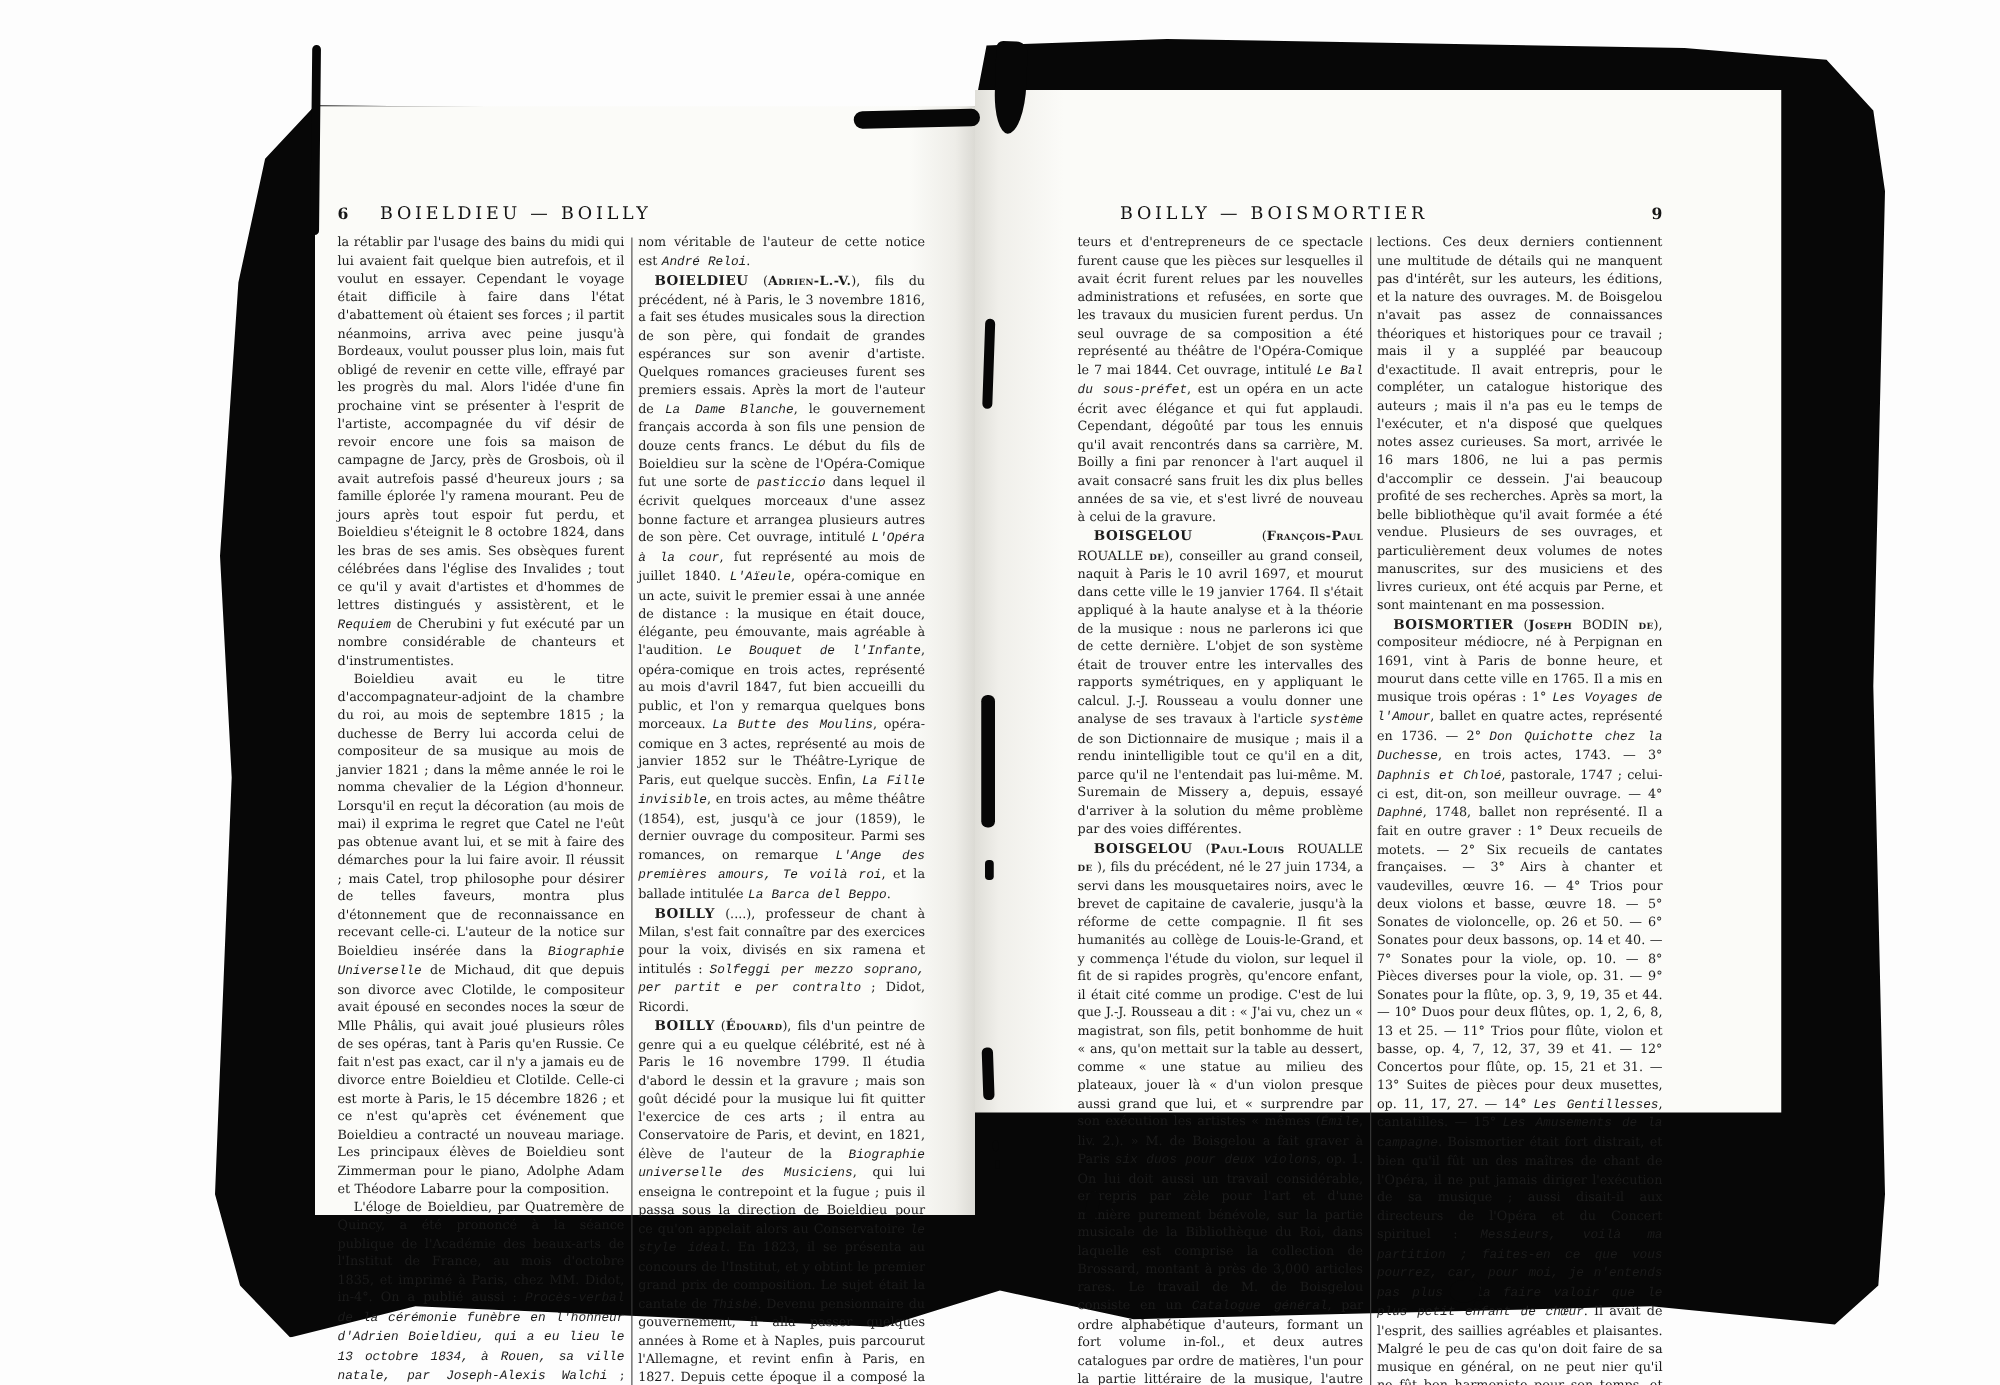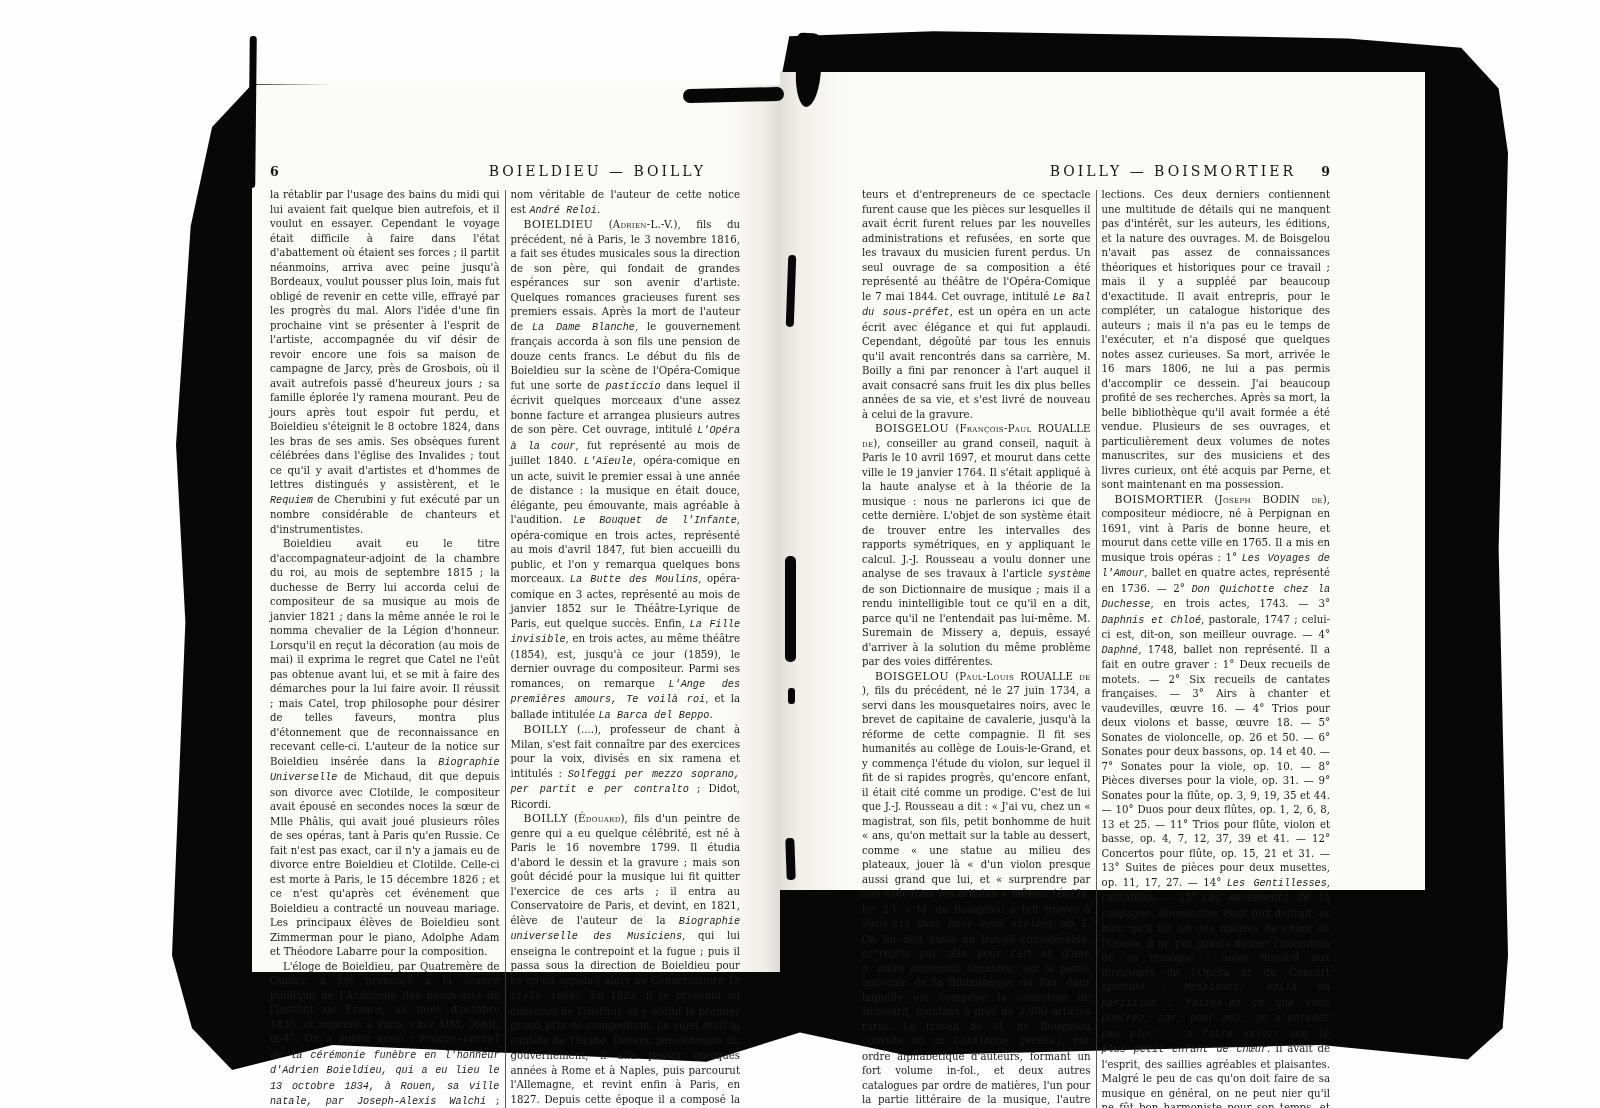--- a/index.html
+++ b/index.html
@@ -23,32 +23,32 @@
     padding:78px 40px 0 18px;
   }
   .page-right{
     left:780px;top:72px;width:645px;height:818px;
     background:linear-gradient(to right,#dfded8 0%,#f0efea 3%,#fbfbf8 11%,#fbfbf8 100%);
     padding:91px 95px 0 82px;
   }
   .page-head{display:flex;align-items:baseline;height:18px;margin-bottom:7px;color:#161616;}
   .head-slot{width:34px;font-size:12.5px;font-weight:bold;}
   .head-slot.right{text-align:right;}
-  .running-title{flex:1;text-align:right;font-size:14px;letter-spacing:3px;color:#141414;white-space:nowrap;}
+  .running-title{flex:1;text-align:left;font-size:14px;letter-spacing:3px;color:#141414;white-space:nowrap;}
   .cols{display:flex;}
   .col{flex:1;min-width:0;}
   .colrule{width:1px;background:#3c3c3c;opacity:.85;margin:2px 5px 0 5px;}
   .col p{
     margin:0;text-align:justify;font-size:10.2px;line-height:14.5px;color:#1b1b1b;
     word-spacing:0.3px;
   }
   .col p.indent{text-indent:13px;}
-  .seg-b{font-weight:normal;font-size:10.8px;letter-spacing:.4px;}
+  .seg-b{font-weight:bold;font-size:10.8px;letter-spacing:.4px;}
   .seg-i{font-style:italic;font-family:Liberation Mono, monospace;}
-  .seg-sc{font-variant:small-caps;letter-spacing:.3px;}
+  .seg-sc{font-variant:small-caps;letter-spacing:.3px;font-weight:bold;}
   .mark{position:absolute;background:#070707;}
   .m-edge-streak{left:249px;top:36px;width:7px;height:152px;border-radius:4px;transform:rotate(.6deg);}
   .m-ribbon{left:796px;top:33px;width:25px;height:74px;border-radius:6px 10px 60% 50%;transform:rotate(2deg);}
   .m-topbar{left:683px;top:88px;width:101px;height:14px;border-radius:7px;transform:rotate(-1.2deg);}
   .m-g1{left:787px;top:255px;width:8px;height:72px;border-radius:4px;transform:rotate(2deg);}
   .m-g2{left:785px;top:556px;width:11px;height:106px;border-radius:5px;}
   .m-g3{left:788px;top:688px;width:7px;height:16px;border-radius:3px;}
   .m-g4{left:786px;top:838px;width:9px;height:42px;border-radius:4px;transform:rotate(-2deg);}
   .m-d1{left:794px;top:912px;width:5px;height:9px;border-radius:50%;}
   .m-d2{left:796px;top:928px;width:4px;height:7px;border-radius:50%;}

